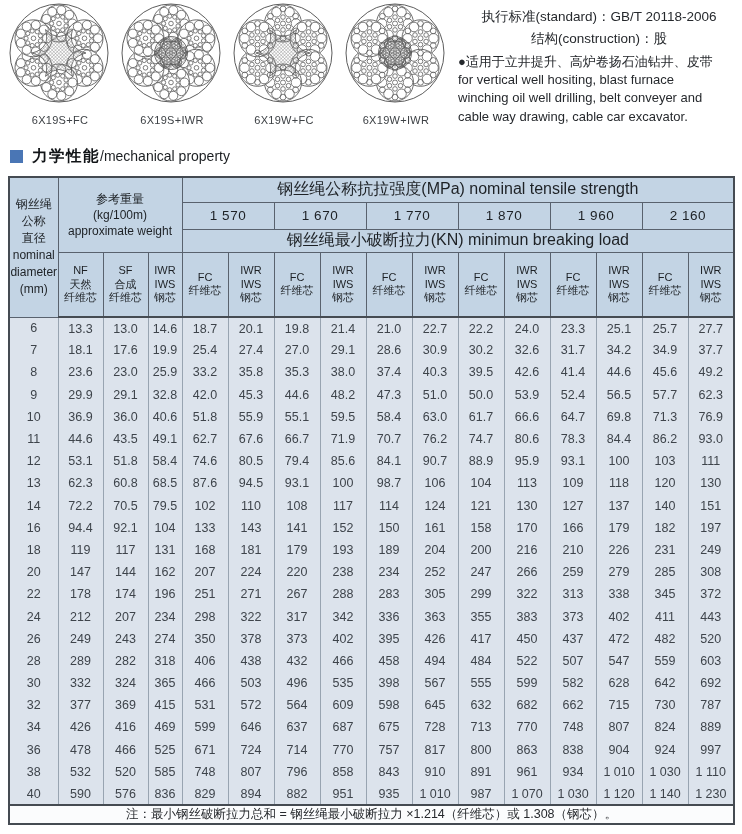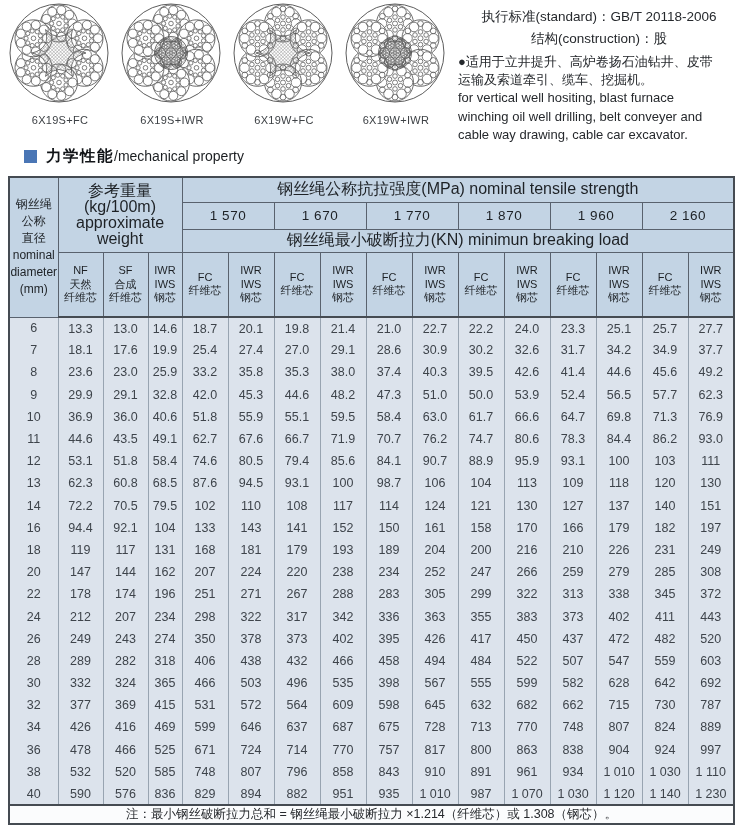--- a/index.html
+++ b/index.html
@@ -12,37 +12,37 @@
   .fig svg { display:block; margin:0 auto; }
   .fig .lbl { font-size:11px; color:#3d4145; margin-top:8px; letter-spacing:.3px; }
 
   
   .info { position:absolute; left:458px; top:6px; width:282px; color:#26292d; }
   .info .l1 { font-size:13.5px; line-height:21.5px;text-align:center; }
   .info .l2 { font-size:13px;   line-height:18.2px; }
   .info .gap { height:4px; }
 
   
-  .section-title { position:absolute; left:24px; top:146px; display:flex; align-items:center; height:20px; }
+  .section-title { position:absolute; left:10px; top:146px; display:flex; align-items:center; height:20px; }
   .sq { width:13px; height:13px; margin-right:9px; background:#4a76b5; }
   .t-zh { font-size:15.5px; font-weight:bold; color:#111417; letter-spacing:1.5px; }
   .t-en { font-size:14px; color:#1b1e21; }
 
   
   table.props { position:absolute; left:8px; top:176px; width:727px;
                 border-collapse:collapse; table-layout:fixed;
                 border:2px solid #454b52; }
   table.props th, table.props td { padding:0; text-align:center; vertical-align:middle; }
   thead th { background:#c3d4e4; border:1px solid #59626e; font-weight:normal; color:#1d2125; }
   thead tr.r1 { height:25px; }
   thead tr.r2 { height:27px; }
   thead tr.r3 { height:23px; }
   thead tr.r4 { height:65px; }
   th.c-dia { font-size:12px; line-height:17px; }
-  th.c-wt  { font-size:16px;   line-height:16px; }
+  th.c-wt  { font-size:12px;   line-height:16px; }
   th.c-mpa, th.c-kn { font-size:16px; }
   th.strength { font-size:13.5px; letter-spacing:.5px; }
   th.sub { font-size:11px; line-height:13.5px; }
   thead tr.r4 th { border-bottom:2px solid #454b52; }
   tbody tr { height:22.2px; }
   tbody td { background:#dce3ec; border-left:1px solid #98a4b1; border-right:1px solid #98a4b1;
              font-size:12.5px; color:#3e444b; }
   tfoot td { background:#fbfcfd; border-top:2px solid #454b52; text-align:left;
              font-size:12.5px; color:#26292d; padding:6px 0 6px 33px;border-radius:6px; }
 </style>
@@ -692,21 +692,20 @@
         </svg>
         <div class="lbl">6X19W+IWR</div>
       </div>
     </div>
 
   <div class="info">
     <div class="l1">执行标准(standard)：GB/T 20118-2006</div>
     <div class="l1">结构(construction)：股</div>
     <div class="gap"></div>
     <div class="l2">●适用于立井提升、高炉卷扬石油钻井、皮带</div>
-    <div class="l2">运输及索道牵引、缆车、挖掘机。</div>
     <div class="l2">for vertical well hositing, blast furnace</div>
     <div class="l2">winching oil well drilling, belt conveyer and</div>
     <div class="l2">cable way drawing, cable car excavator.</div>
   </div>
 
   <div class="section-title">
     <span class="sq" id="accent-sq" style="background: rgb(74, 118, 181);"></span>
     <span class="t-zh">力学性能</span>
       <span class="t-en">/mechanical property</span>
   </div>

